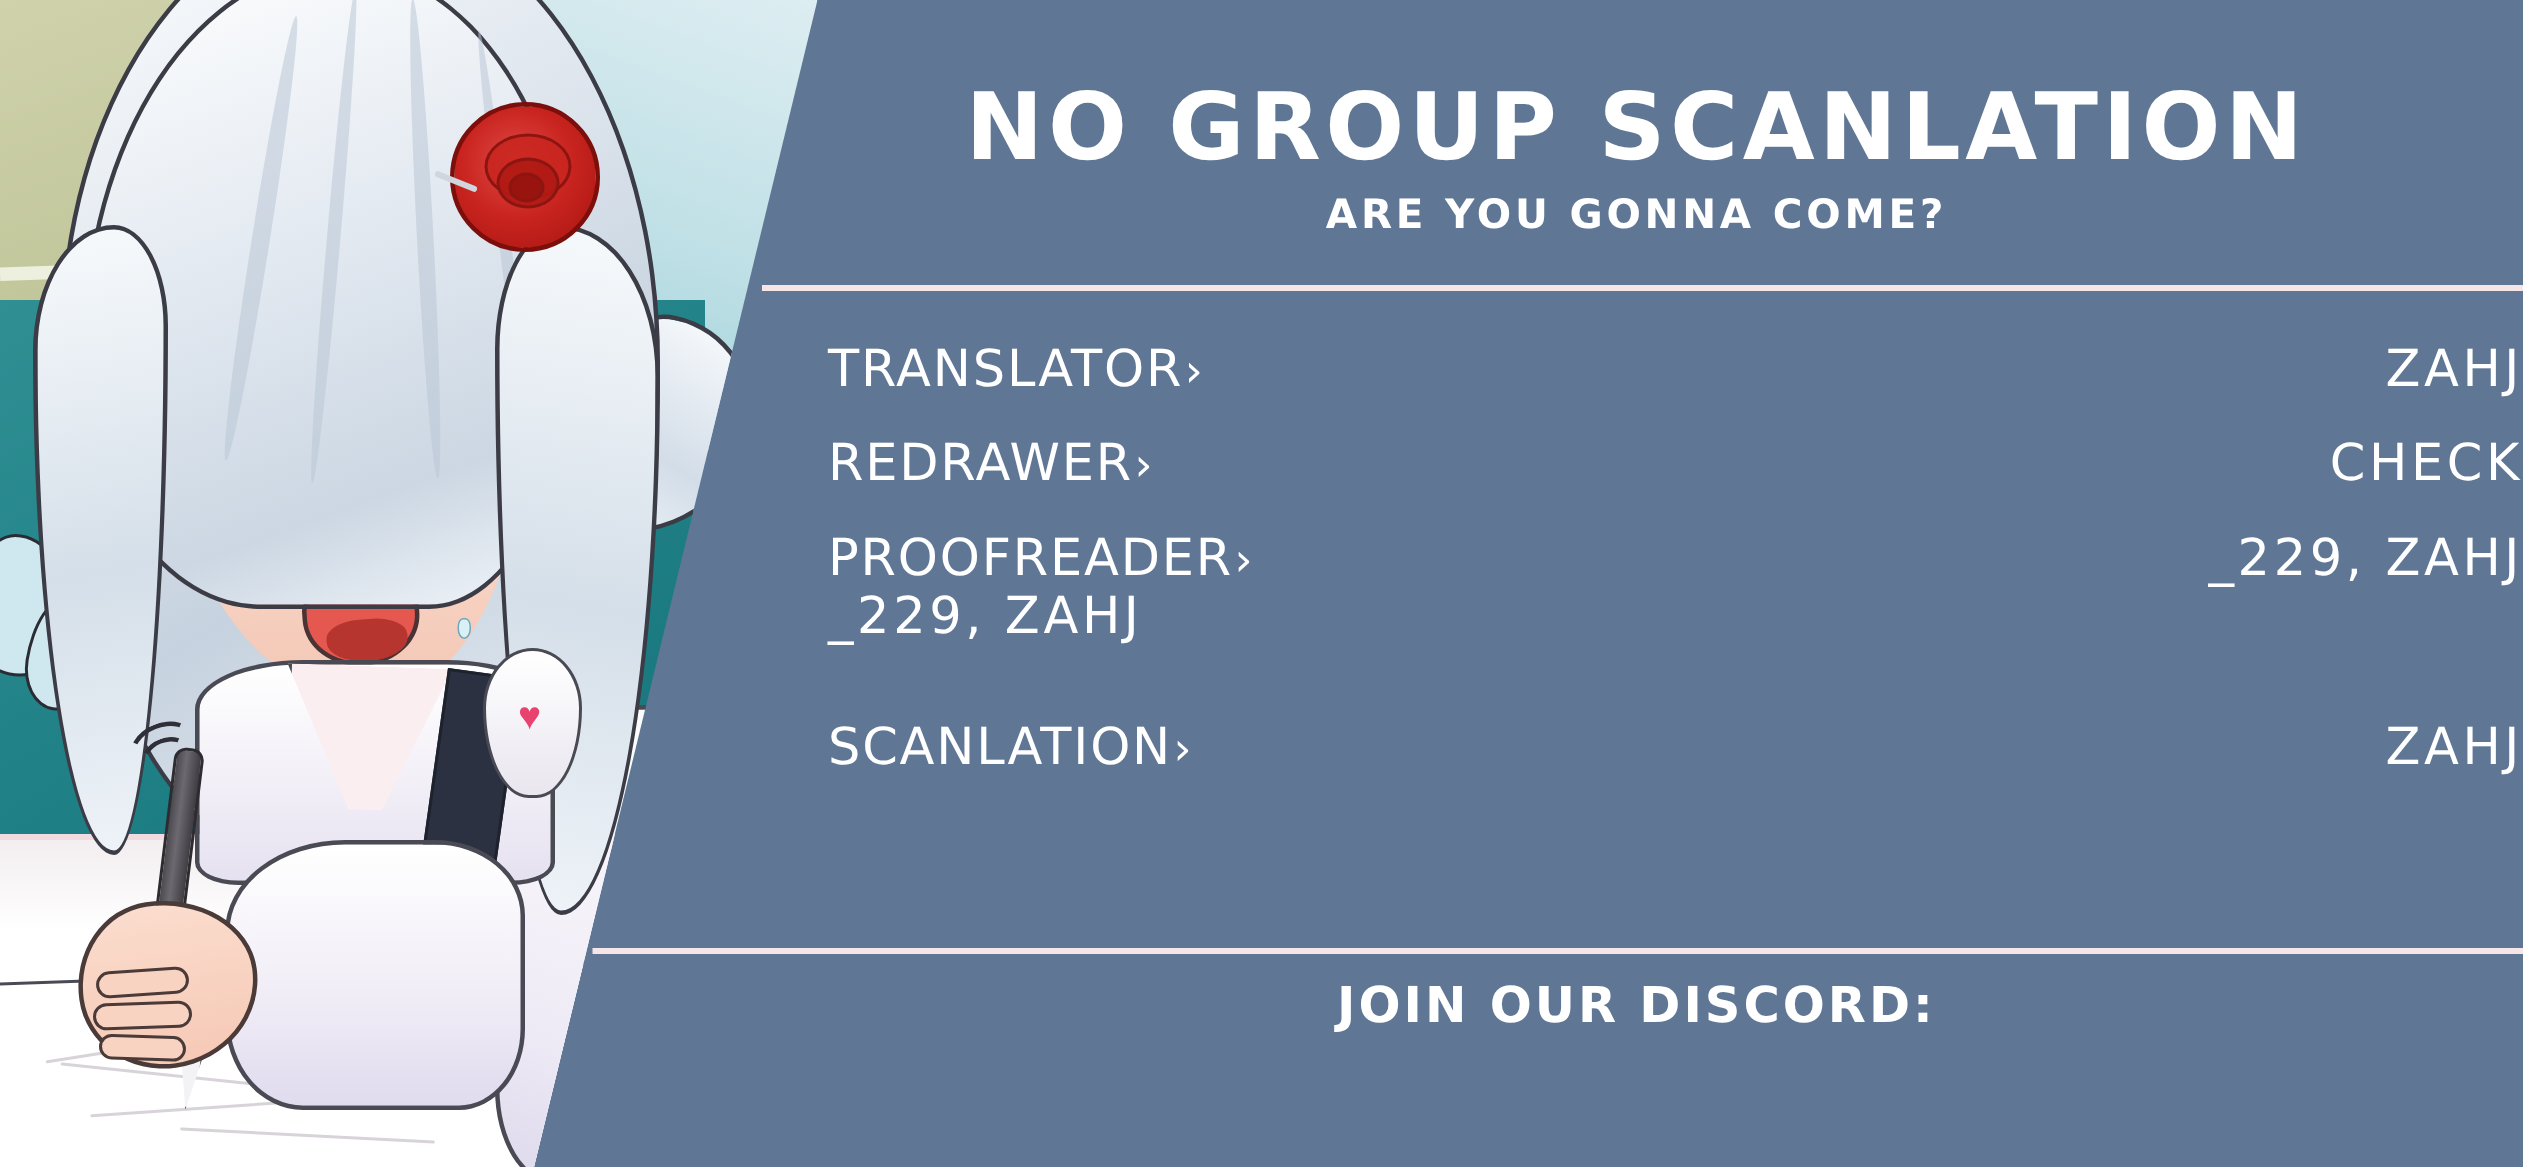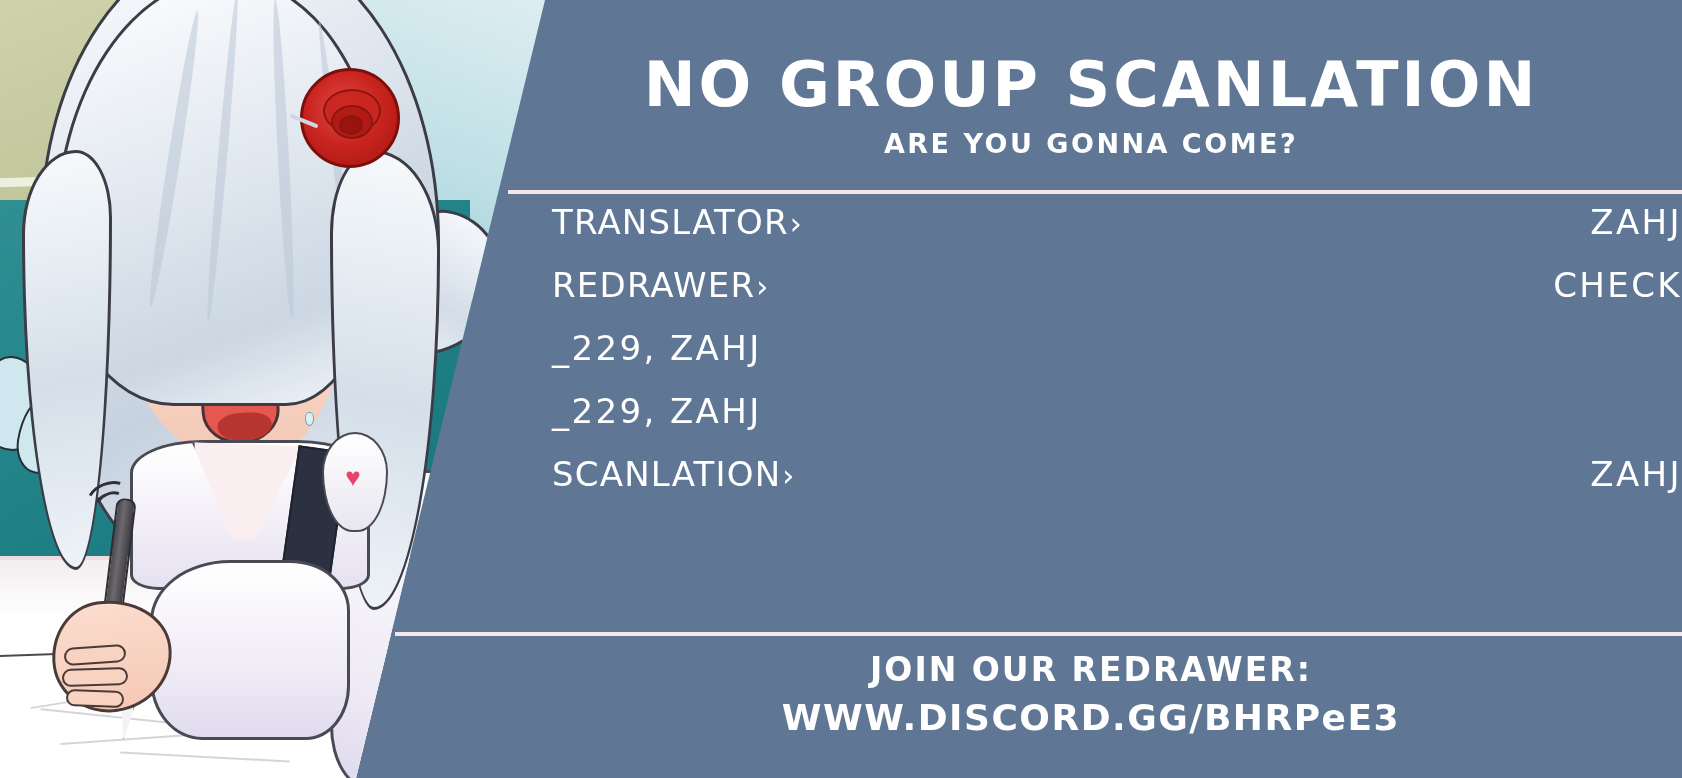--- a/index.html
+++ b/index.html
@@ -315,20 +315,21 @@
   .credit-row {
     display: flex; align-items: baseline; justify-content: space-between;
     height: 63px;
   }
   .credit-label {
     font-family: "DejaVu Sans", sans-serif;
     font-size: 34px;
     letter-spacing: 1.2px;
     color: #ffffff;
     white-space: nowrap;
+    margin-top: 24px;
   }
   .credit-label .chev { font-size: 30px; margin-left: 1px; }
   .credit-name {
     font-family: "DejaVu Sans", sans-serif;
     font-size: 34px;
     letter-spacing: 2.4px;
     color: #ffffff;
     white-space: nowrap;
   }
 
@@ -450,35 +451,35 @@
         <div class="credit-name">ZAHJ</div>
       </div>
 
       <div class="credit-row">
         <div class="credit-label"><span>REDRAWER</span><span class="chev">›</span></div>
         <div class="credit-name">CHECK</div>
       </div>
 
 
       <div class="credit-row">
+        <div class="credit-label"><span>PROOFREADER</span><span class="chev">›</span></div>
         <div class="credit-name">_229, ZAHJ</div>
       </div>
 
       <div class="credit-row">
         <div class="credit-name">_229, ZAHJ</div>
       </div>
 
       <div class="credit-row">
         <div class="credit-label"><span>SCANLATION</span><span class="chev">›</span></div>
         <div class="credit-name">ZAHJ</div>
       </div>
 
     </div>
 
     <div class="divider divider-bottom"></div>
 
     <div class="footer-block">
-      <div class="footer-line footer-join">JOIN OUR REDRAWER:</div>
-      <div class="footer-line footer-url">WWW.DISCORD.GG/BHRPeE3</div>
+      <div class="footer-line footer-join">JOIN OUR DISCORD:</div>
     </div>
 
   </div>
 </div>
 
 </body></html>

